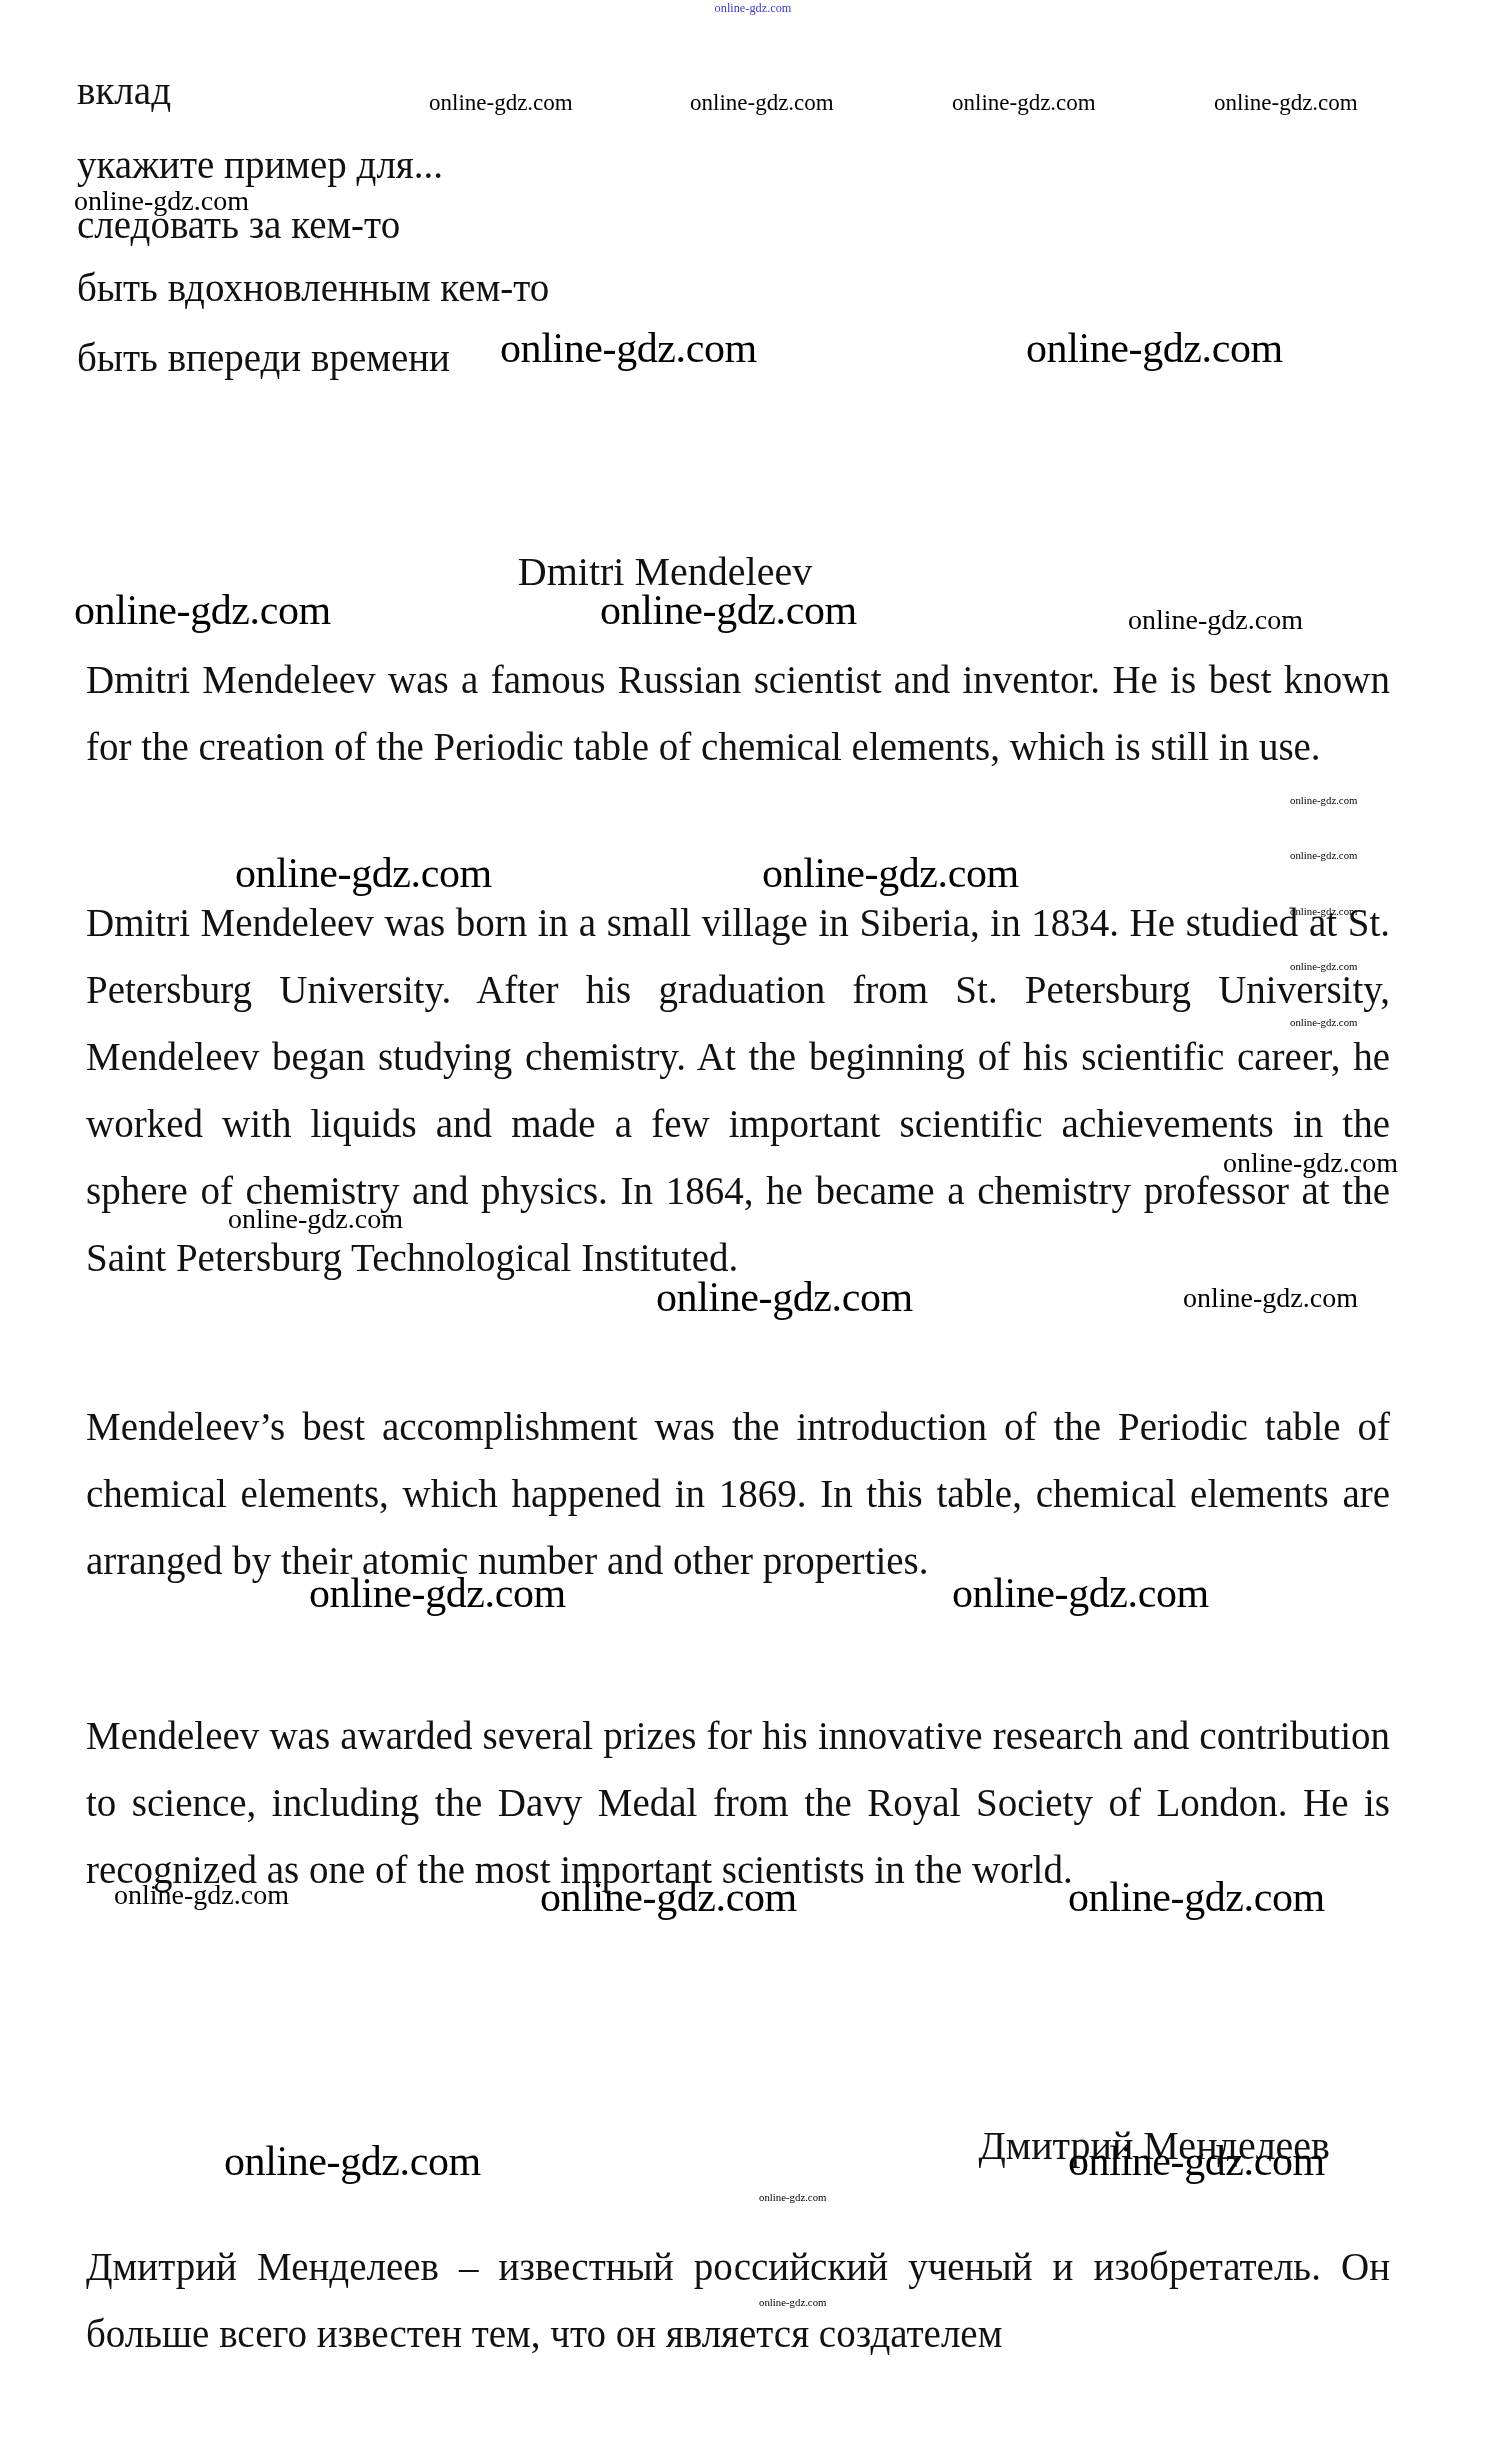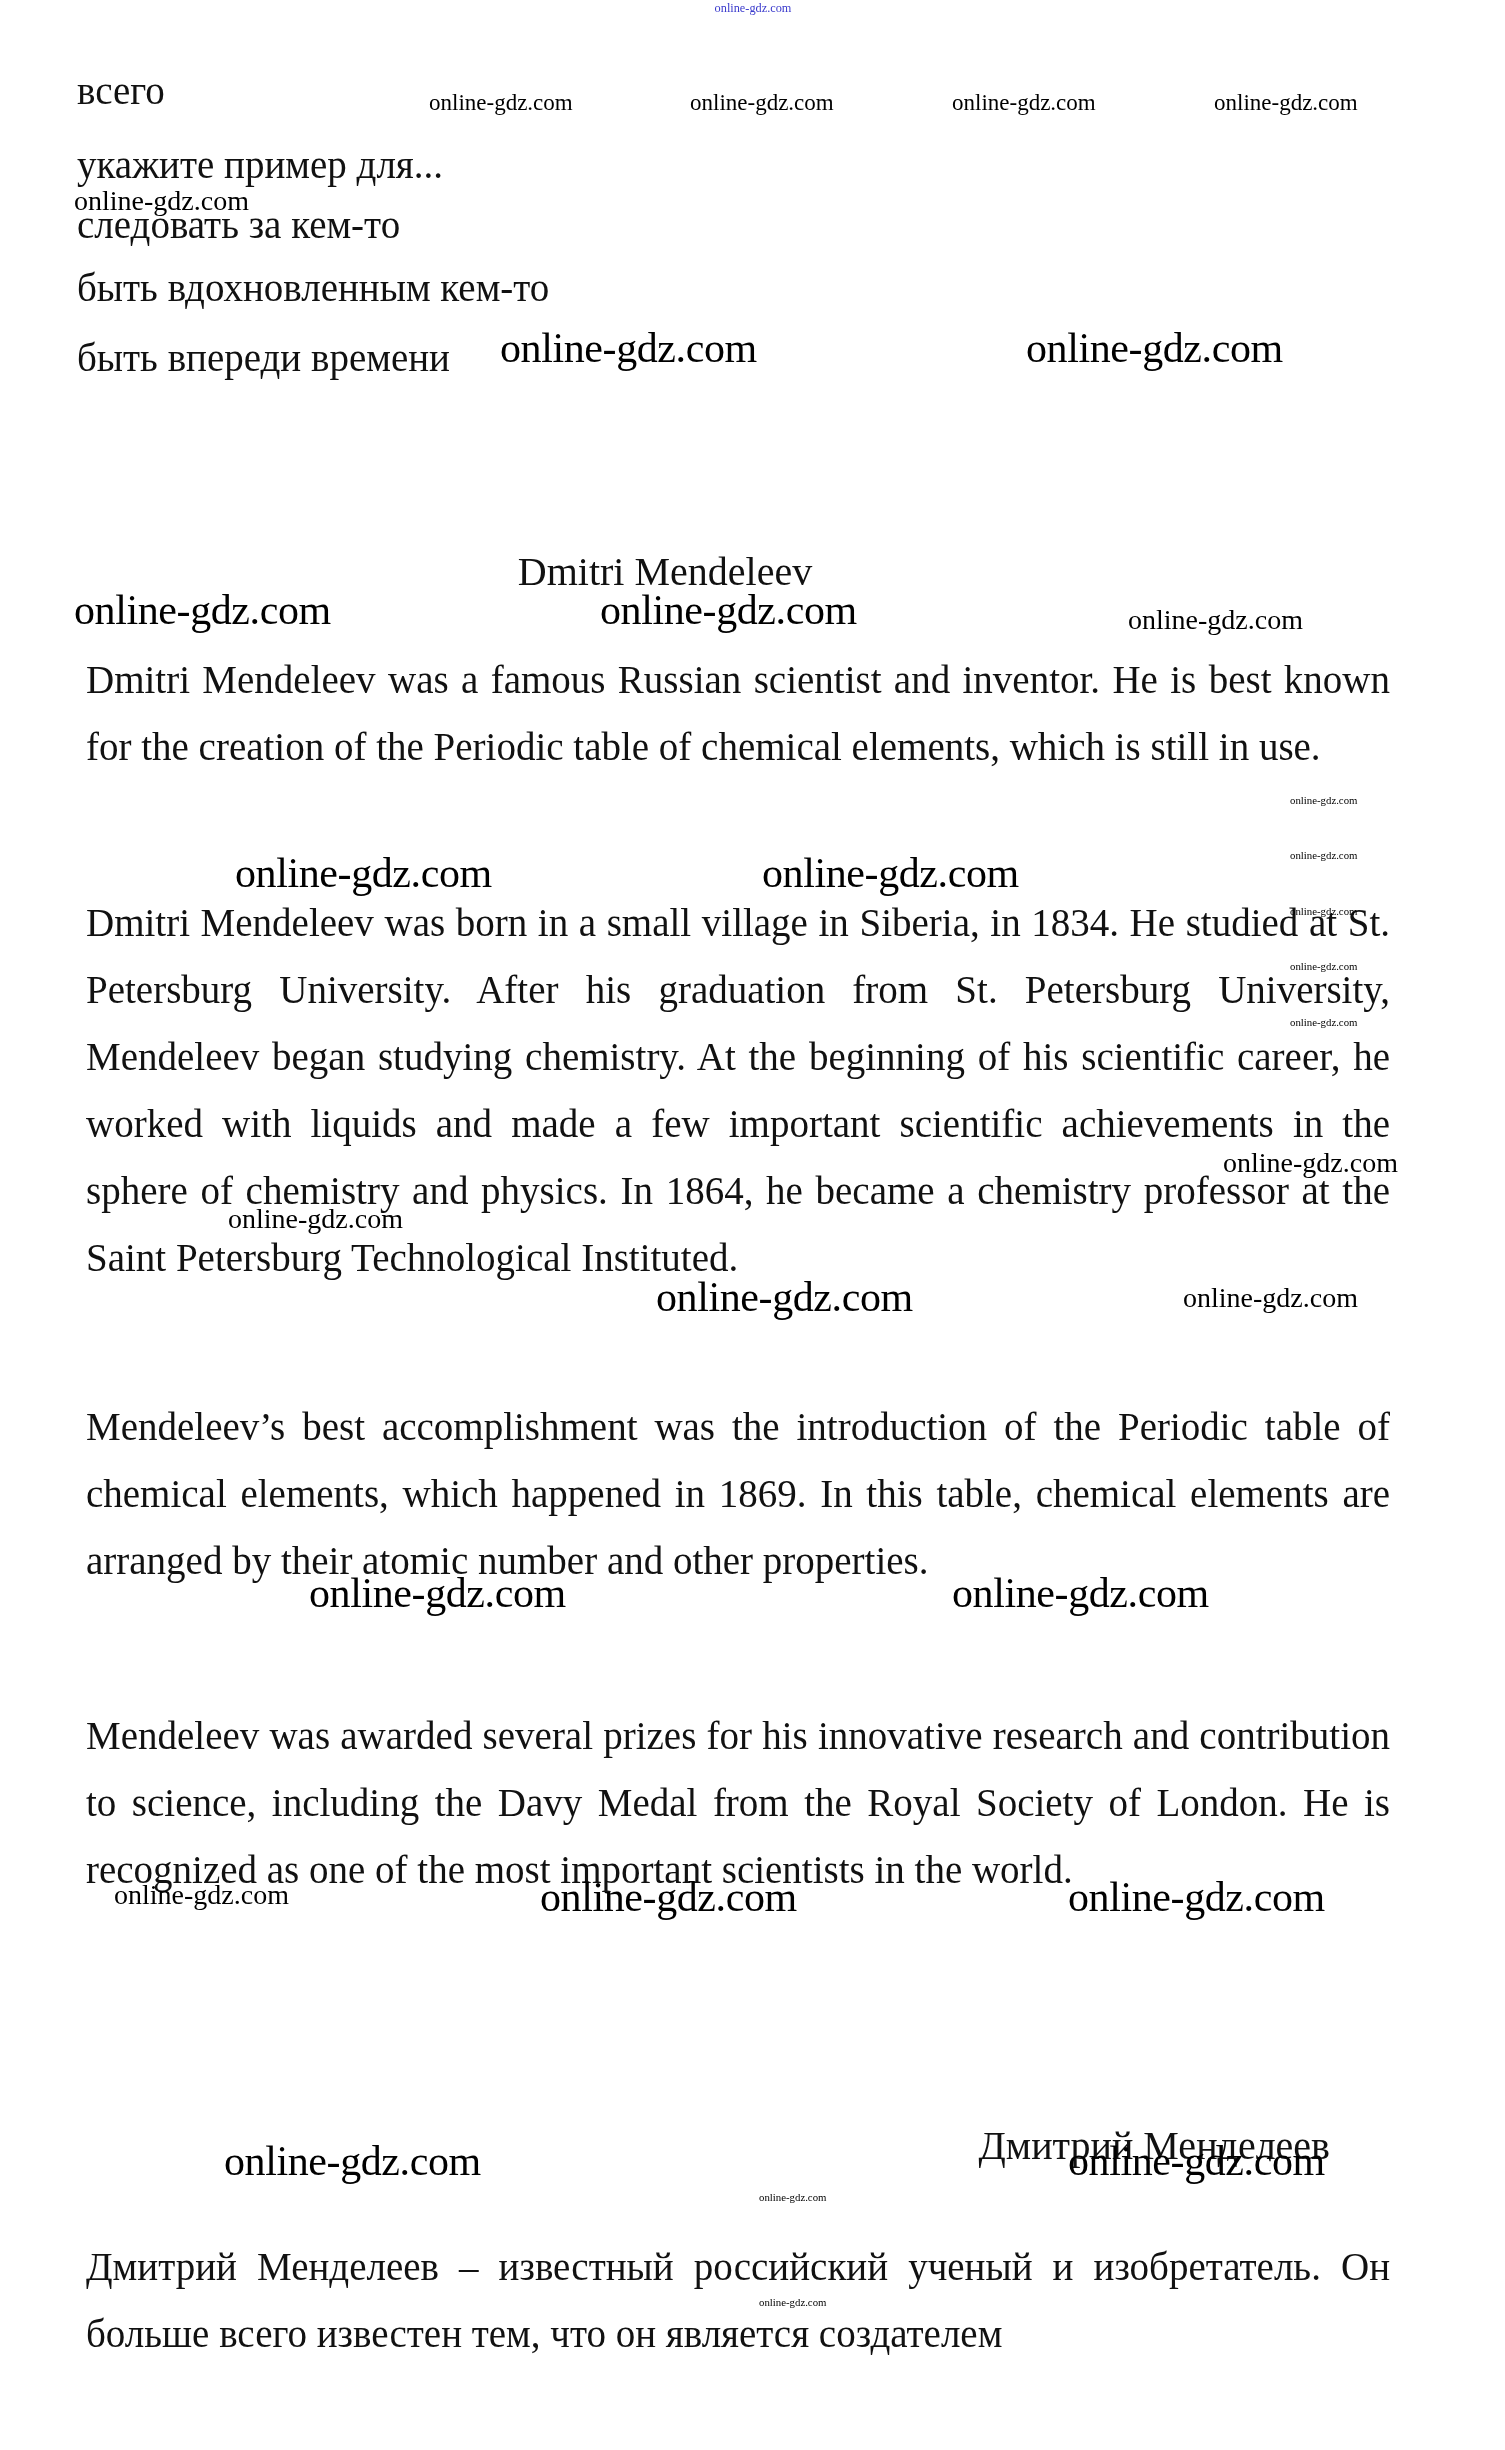--- a/index.html
+++ b/index.html
@@ -17,21 +17,21 @@
     .title { position: absolute; left: 0; width: 1330px; text-align: center; font-size: 40px; line-height: 1; }
     .para { position: absolute; left: 86px; width: 1304px; font-size: 39px; line-height: 67px; text-align: justify; margin: 0; }
   </style>
 </head>
 <body>
 
 <div class="page">
 
   <div class="wm wm-top">online-gdz.com</div>
 
-  <div class="vocab serif" style="top:71px;">всего</div>
+  <div class="vocab serif" style="top:71px;">вклад</div>
   <div class="vocab serif" style="top:139px;margin-top:6px;">укажите пример для...</div>
   <div class="vocab serif" style="top:205px;">следовать за кем-то</div>
   <div class="vocab serif" style="top:268px;">быть вдохновленным кем-то</div>
   <div class="vocab serif" style="top:338px;">быть впереди времени</div>
 
   <div class="title serif" style="top:552px;">Dmitri Mendeleev</div>
 
   <p class="para serif" style="top:646px;">Dmitri Mendeleev was a famous Russian scientist and inventor. He is best known for the creation of the Periodic table of chemical elements, which is still in use.</p>
   <p class="para serif" style="top:889px;">Dmitri Mendeleev was born in a small village in Siberia, in 1834. He studied at St. Petersburg University. After his graduation from St. Petersburg University, Mendeleev began studying chemistry. At the beginning of his scientific career, he worked with liquids and made a few important scientific achievements in the sphere of chemistry and physics. In 1864, he became a chemistry professor at the Saint Petersburg Technological Instituted.</p>
   <p class="para serif" style="top:1393px;">Mendeleev’s best accomplishment was the introduction of the Periodic table of chemical elements, which happened in 1869. In this table, chemical elements are arranged by their atomic number and other properties.</p>

